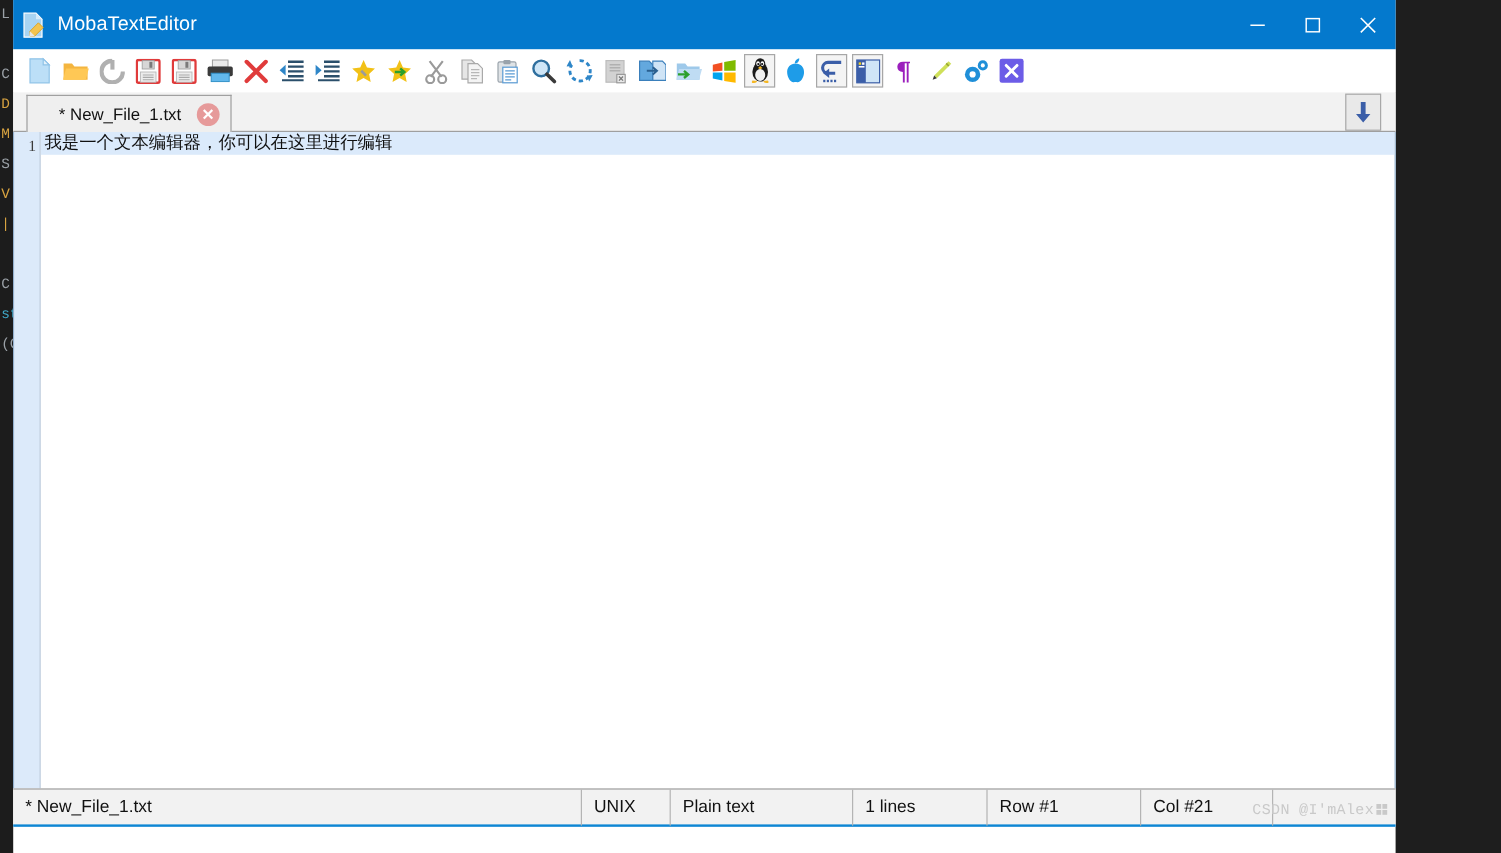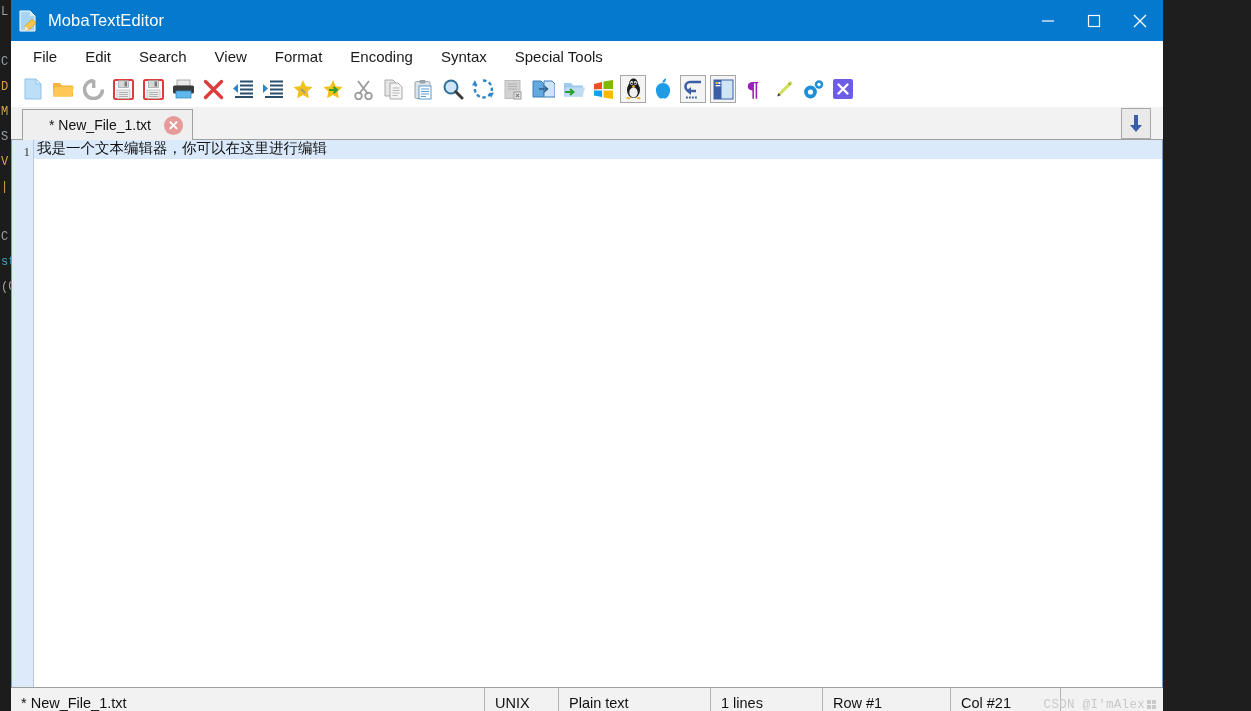--- a/index.html
+++ b/index.html
@@ -212,21 +212,21 @@
     background: #ffffff;
     overflow: hidden;
   }
   .code-line {
     height: 19px;
     line-height: 19px;
     padding-left: 3px;
     font-size: 14.5px;
     color: #101010;
     white-space: pre;
-    font-family: Liberation Mono, monospace;
+    font-family: Liberation Serif, serif;
   }
   .code-line.current {
     background: #dbeafb;
   }
 
   
   #statusbar {
     height: 32px;
     background: #f2f2f2;
     border-top: 1px solid #9f9f9f;
@@ -320,30 +320,20 @@
           </svg>
       </div>
       <div class="win-btn">
         <svg width="16" height="16" viewBox="0 0 16 16">
             <path d="M2 2 L14 14 M14 2 L2 14" stroke="#fff" stroke-width="1.3"></path>
           </svg>
       </div>
     </div>
   </div>
 
-  <div id="menubar">
-    <div class="menu-item">File</div>
-    <div class="menu-item">Edit</div>
-    <div class="menu-item">Search</div>
-    <div class="menu-item">View</div>
-    <div class="menu-item">Format</div>
-    <div class="menu-item">Encoding</div>
-    <div class="menu-item">Syntax</div>
-    <div class="menu-item">Special Tools</div>
-  </div>
 
   <div id="toolbar">
 
     <div class="tb">
       <svg width="20" height="22" viewBox="0 0 20 22">
         <path d="M2 1 h11 l5 5 v15 h-16 z" fill="#bcdff7" stroke="#8fc3e8"></path>
         <path d="M13 1 l5 5 h-5 z" fill="#e3f1fb" stroke="#8fc3e8"></path>
       </svg>
     </div>
 

